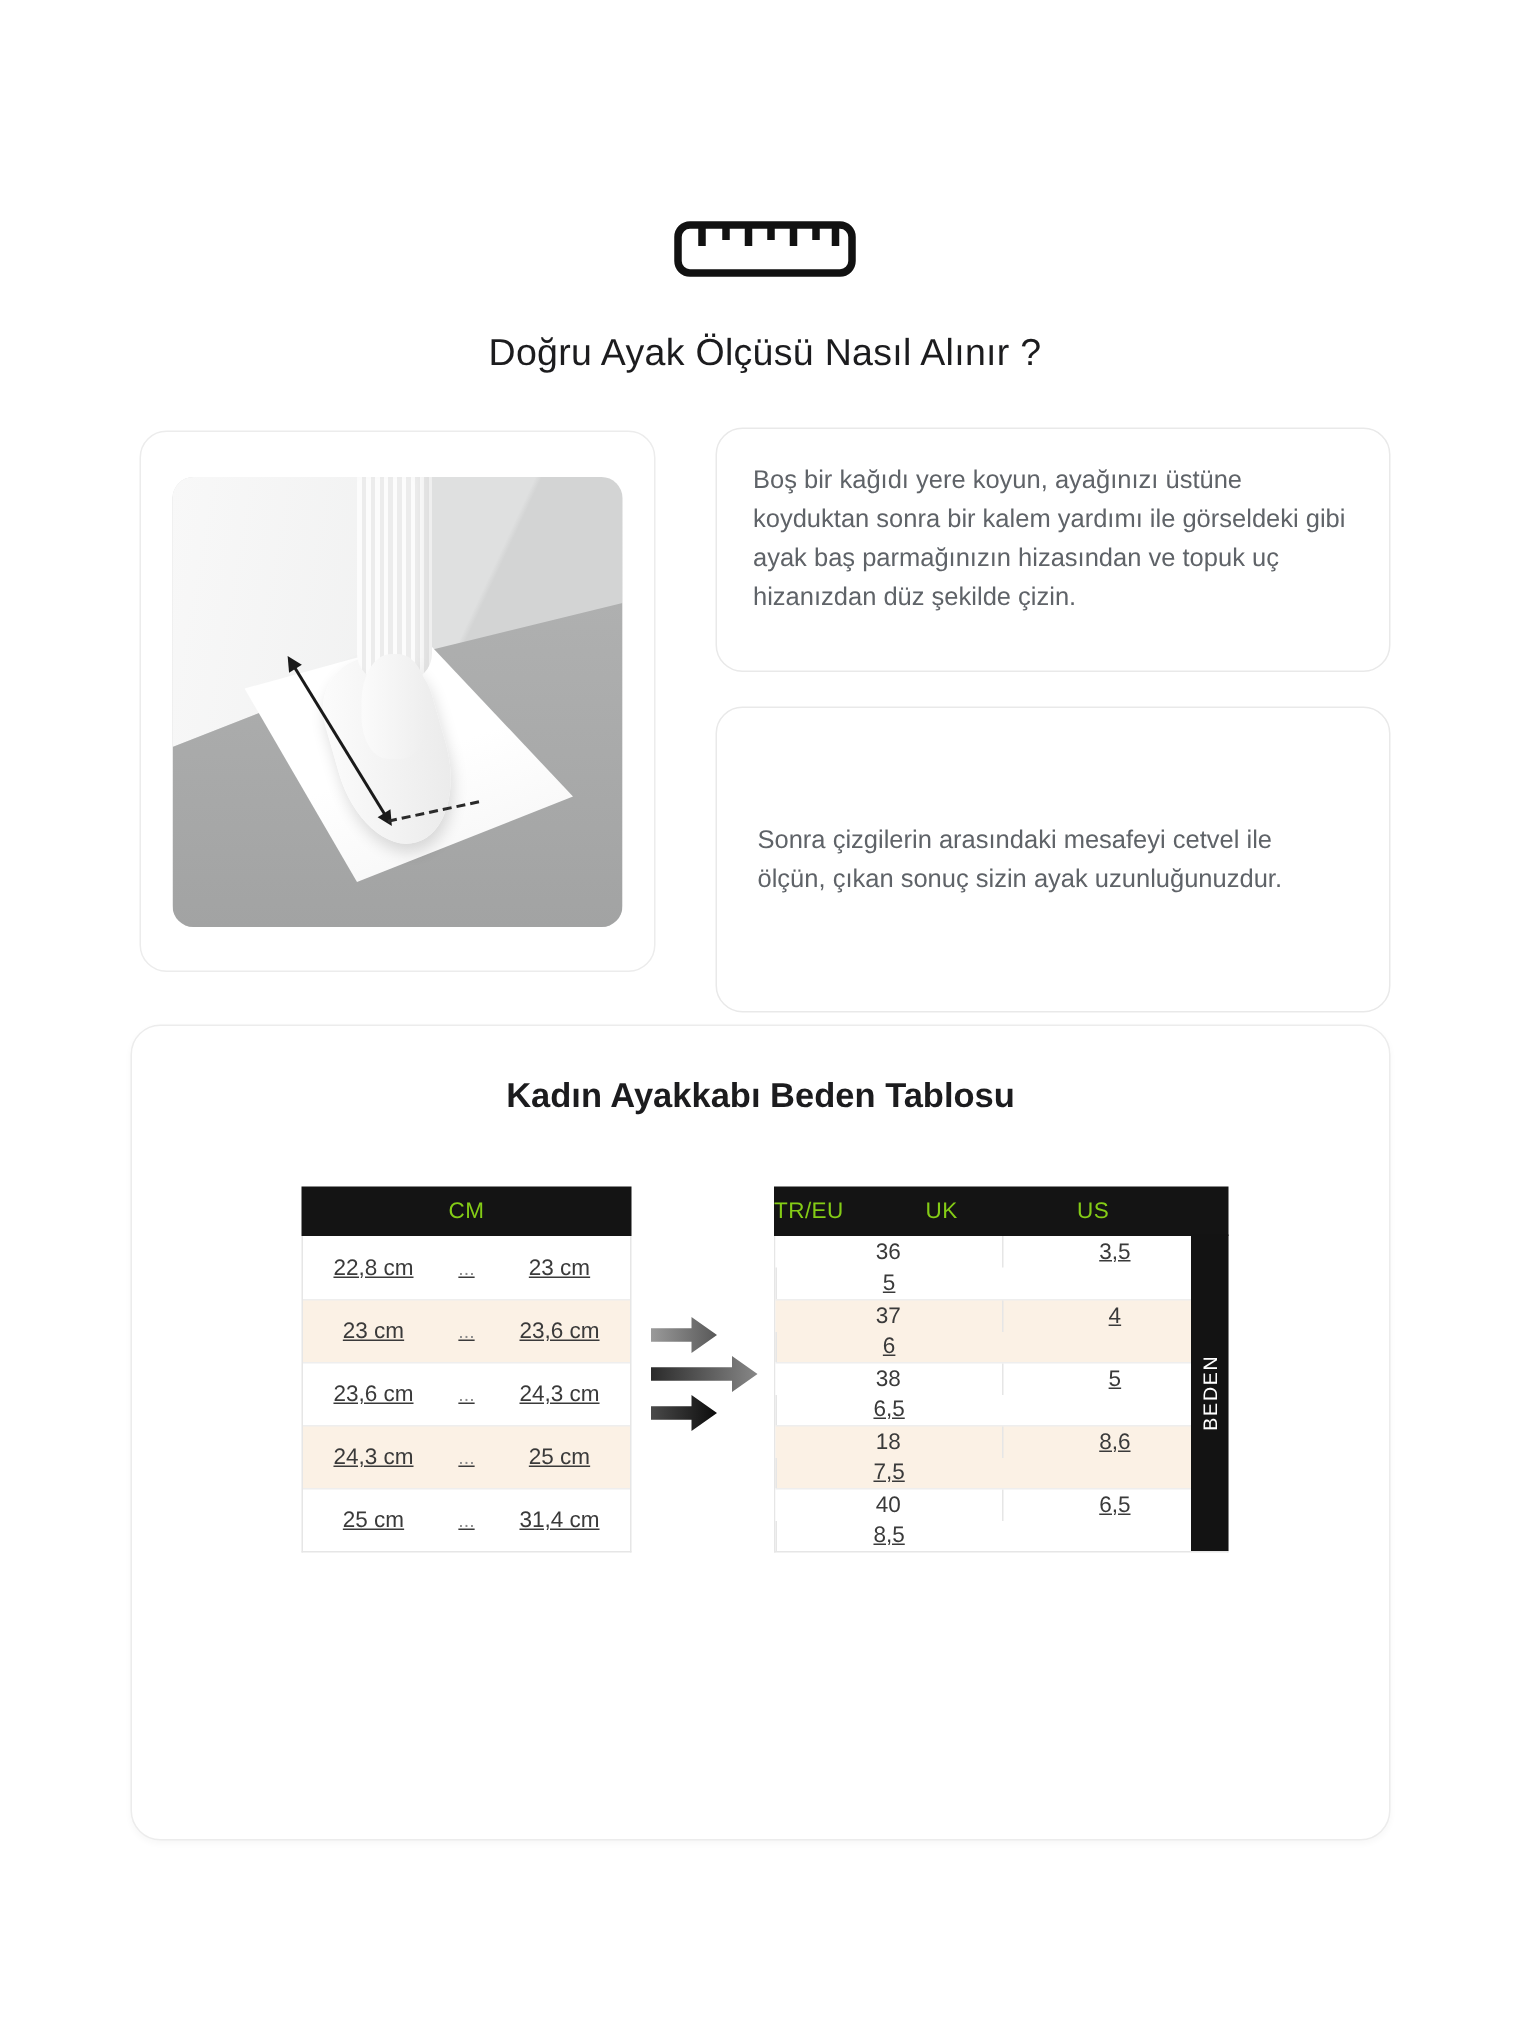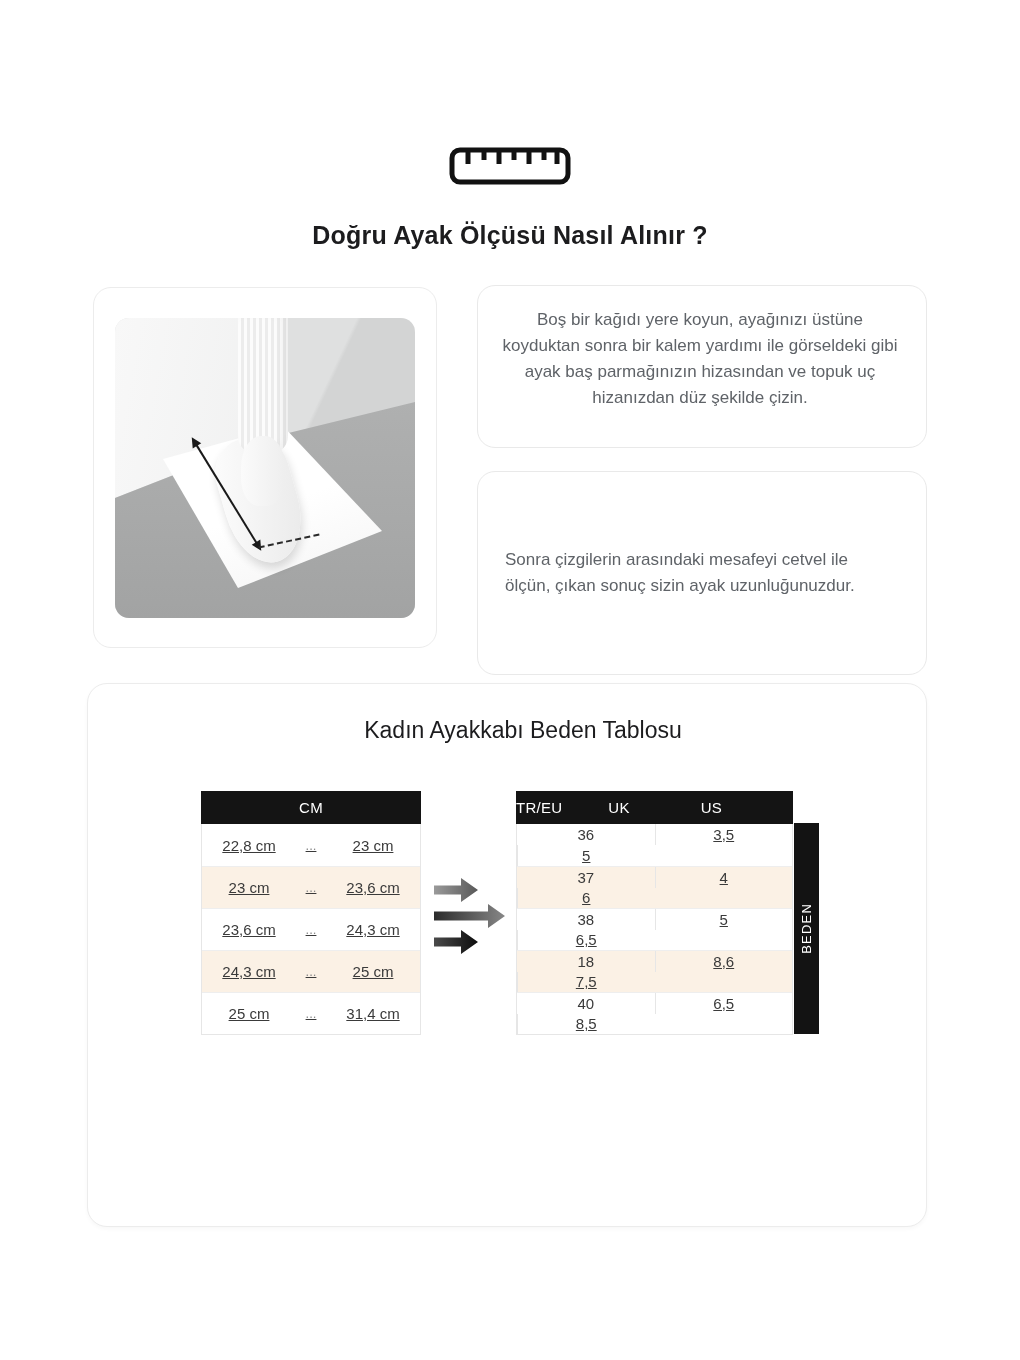--- a/index.html
+++ b/index.html
@@ -3,21 +3,21 @@
 <meta charset="utf-8">
 <style>
   * { margin:0; padding:0; box-sizing:border-box; }
   html,body { background:#ffffff; }
   body { width:1020px; height:1360px; font-family:"Liberation Sans", sans-serif; position:relative; }
   .canvas { position:relative; width:1020px; height:1360px; overflow:hidden; background:#fff; }
 
   
   .ruler-wrap { position:absolute; left:0; top:147px; width:100%; text-align:center; }
   .page-title { position:absolute; left:0; top:221px; width:100%; text-align:center;
-    font-size:25px; font-weight:700; color:#1c1c1e; letter-spacing:.2px; }
+    font-size:25px; font-weight:400; color:#1c1c1e; letter-spacing:.2px; }
 
   
   .photo-card { position:absolute; left:93px; top:287px; width:344px; height:361px;
     border:1px solid #ececec; border-radius:18px; background:#fff; }
   .photo { position:absolute; left:21px; top:30px; width:300px; height:300px;
     border-radius:14px; overflow:hidden; background:linear-gradient(115deg,#dfe0e0 55%,#d3d4d4 56%); }
   .wall-left { position:absolute; inset:0;
     background:linear-gradient(100deg,#f8f8f8,#e9eaea);
     clip-path:polygon(0% 0%, 56% 0%, 51% 40%, 0% 60%); }
   .floor { position:absolute; inset:0;
@@ -40,43 +40,43 @@
   .measure-arrow::before, .measure-arrow::after { content:""; position:absolute; top:-4px;
     border-top:5px solid transparent; border-bottom:5px solid transparent; }
   .measure-arrow::before { left:-8px; border-right:10px solid #1a1a1a; }
   .measure-arrow::after { right:-8px; border-left:10px solid #1a1a1a; }
   .toe-dash { position:absolute; left:143px; top:222px; width:62px; height:0;
     border-top:2px dashed #2a2a2a; transform:rotate(-12deg); }
 
   
   .info-box { position:absolute; left:477px; width:450px; border:1px solid #e9e9e9;
     border-radius:18px; background:#fff; color:#5f6368; font-size:17px; line-height:26px; }
-  .box1 { top:285px; height:163px; padding:21px 28px 0 24px;text-align:center; }
+  .box1 { top:285px; height:163px; padding:21px 28px 0 24px; }
   .box2 { top:471px; height:204px; padding:0 28px 0 27px; display:flex; align-items:center; }
 
   
   .chart-card { position:absolute; left:87px; top:683px; width:840px; height:544px;
     border:1px solid #ececec; border-radius:20px; background:#fff;
     box-shadow:0 2px 4px rgba(0,0,0,.03); }
-  .chart-title { position:absolute; left:16px; top:33px; width:100%; text-align:center;
-    font-size:23px; font-weight:400; color:#1c1c1e; }
-
-  .t-head { height:33px; background:#141414; color:#ffffff; font-size:15px;
+  .chart-title { position:absolute; left:0; top:33px; width:100%; text-align:center;
+    font-size:23px; font-weight:700; color:#1c1c1e; }
+
+  .t-head { height:33px; background:#141414; color:#84cc16; font-size:15px;
     display:flex; align-items:center; justify-content:center; letter-spacing:.3px; }
   .t-body { border:1px solid #e6e6e6; border-top:none; }
   .t-row { height:42px; display:grid; align-items:center; text-align:center;
     font-size:15px; color:#3a3a3a; background:#fff; border-top:1px solid #eeeeee; }
   .t-row:first-child { border-top:none; }
   .t-row:nth-child(even) { background:#fbf1e5; }
 
   .cm-table { position:absolute; left:113px; top:107px; width:220px; }
   .cm-table .t-row { grid-template-columns:1fr 30px 1fr;text-decoration:underline; }
   .cm-sep { color:#8a8a8a; font-size:13px; }
 
-  .size-table { position:absolute; left:428px; top:107px; width:277px; }
+  .size-table { position:absolute; left:428px; top:107px; width:303px; }
   .size-table .t-head { display:grid; grid-template-columns:1fr 1fr 1fr; }
   .size-table .t-row { grid-template-columns:1fr 1fr; }
   .size-table .t-row span { height:100%; display:flex; align-items:center; justify-content:center; }
   .size-table .t-row span + span { border-left:1px solid #e6e6e6;text-decoration:underline; }
 
   .arrows-svg { position:absolute; left:343px; top:192px; }
 
   .beden-bar { position:absolute; left:706px; top:139px; width:25px; height:211px;
     background:#131313; display:flex; align-items:center; justify-content:center; }
   .beden-bar span { color:#ffffff; font-size:13px; letter-spacing:1.2px;

